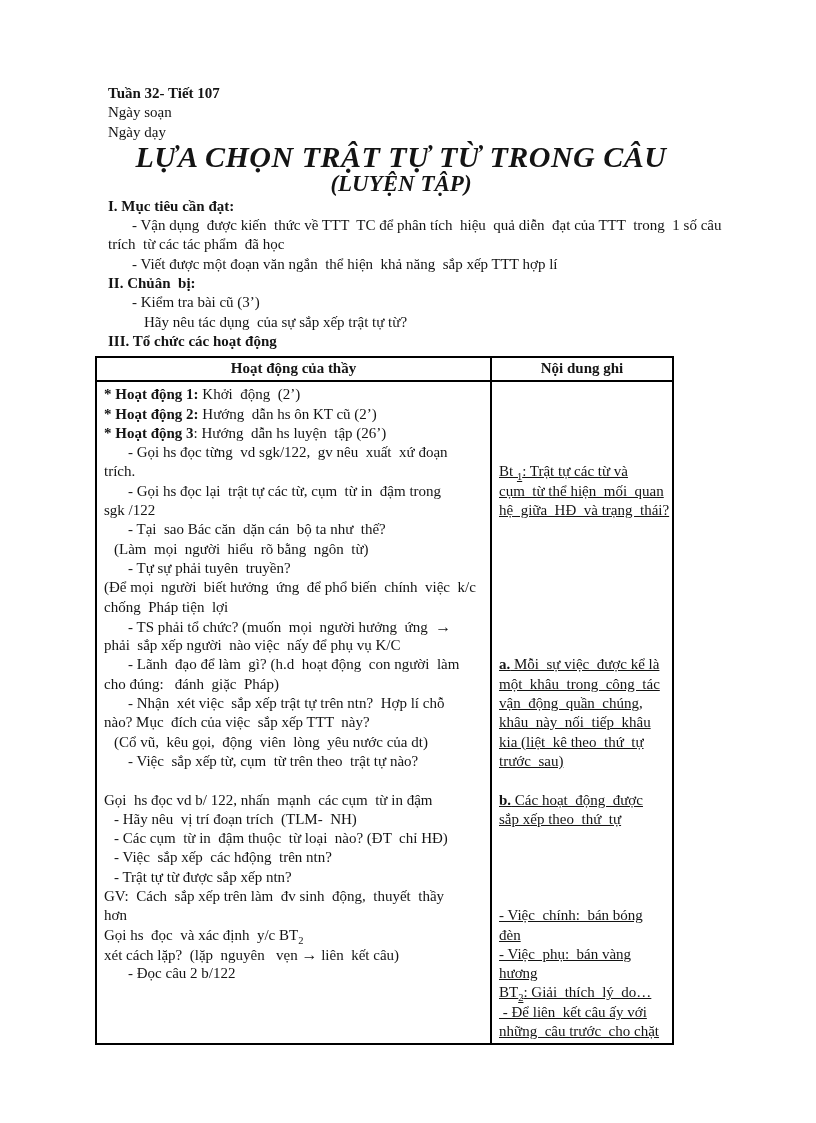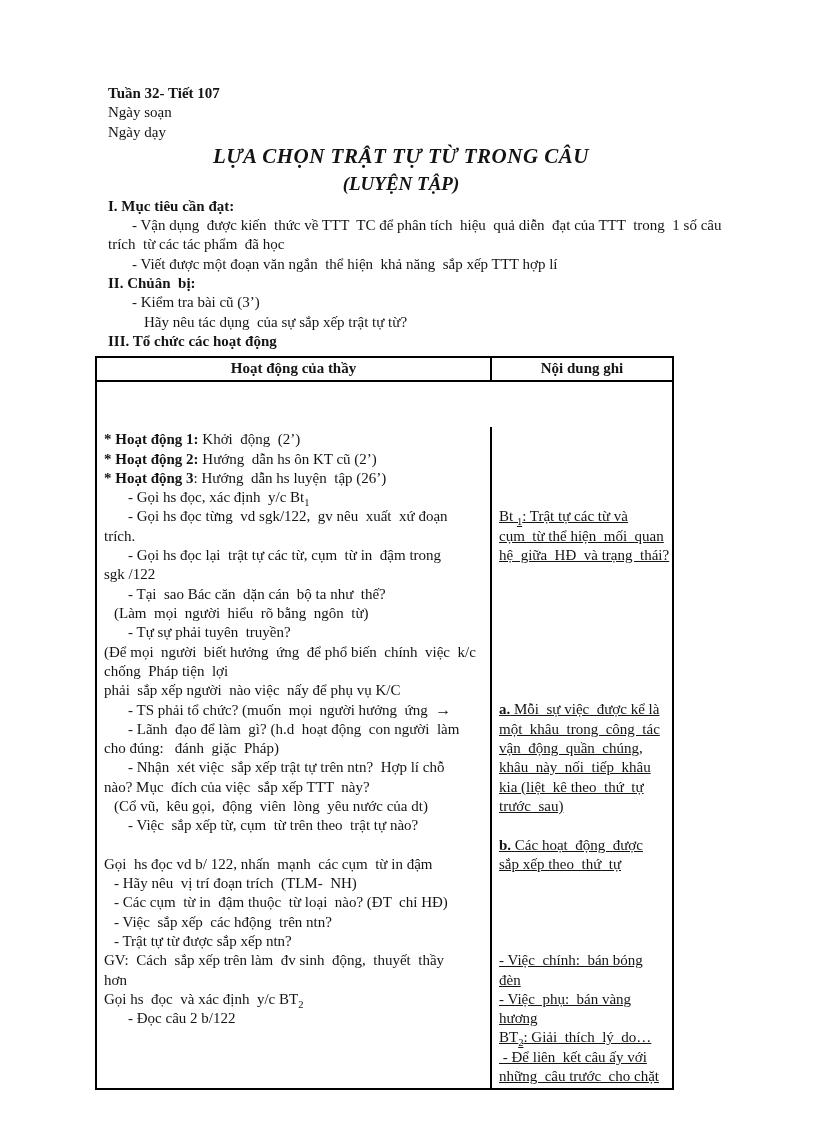--- a/index.html
+++ b/index.html
@@ -9,22 +9,22 @@
     background:#ffffff;
     font-family:"Liberation Serif","DejaVu Serif",serif;
     font-size:15px;
     color:#141414;
     overflow:hidden;
   }
   .content{position:absolute;left:108px;top:84px;width:648px;line-height:19.3px;}
   .meta-line{height:19.3px;white-space:pre;}
   .meta-week{font-weight:700;}
   .doc-title{width:586px;text-align:center;font-weight:700;font-style:italic;}
-  .doc-title .main{font-size:21px;line-height:29px;letter-spacing:.5px;}
-  .doc-title .sub{font-size:19px;line-height:26px;}
+  .doc-title .main{font-size:30px;line-height:29px;letter-spacing:.5px;}
+  .doc-title .sub{font-size:23px;line-height:26px;}
   .section{line-height:19.3px;}
   .sec-heading{font-weight:700;height:19.3px;white-space:pre;}
   .tline{height:19.3px;white-space:pre;overflow:hidden;}
   .ind0{padding-left:0;}
   .ind1{padding-left:10px;}
   .ind2{padding-left:24px;}
   .ind3{padding-left:36px;}
   .b{font-weight:700;}
   .u{text-decoration:underline;}
   .sub{font-size:10.5px;vertical-align:-4px;}
@@ -32,21 +32,21 @@
   
   .lesson-table{
     margin-top:5px;margin-left:-13px;
     width:575px;
     border:2px solid #000;
   }
   .thead{display:flex;font-weight:700;text-align:center;border-bottom:2px solid #000;}
   .th{height:22px;line-height:21px;overflow:hidden;}
   .th-left{width:393px;border-right:2px solid #000;}
   .th-right{flex:1;}
-  .tbody{display:flex;margin-top:45px;}
+  .tbody{display:flex;}
   .col{padding:3px 2px 2px 7px;}
   .col-left{width:384px;border-right:2px solid #000;}
   .col-right{flex:1;text-decoration:underline;}
 </style>
 </head>
 <body>
 
 <div class="page">
   <div class="content">
 
@@ -83,47 +83,47 @@
     <div class="lesson-table">
       <div class="thead">
         <div class="th th-left">Hoạt động của thầy</div>
         <div class="th th-right">Nội dung ghi</div>
       </div>
       <div class="tbody">
         <div class="col col-left">
             <div class="tline ind0"><span class="b">* Hoạt động 1:</span><span> Khởi  động  (2’)</span></div>
             <div class="tline ind0"><span class="b">* Hoạt động 2:</span><span> Hướng  dẫn hs ôn KT cũ (2’)</span></div>
             <div class="tline ind0"><span class="b">* Hoạt động 3</span><span>: Hướng  dẫn hs luyện  tập (26’)</span></div>
-            <div class="tline ind2"><span>- Gọi hs đọc, xác định  y/c Bt</span><span class="sub">1</span></div>
             <div class="tline ind2"><span>- Gọi hs đọc từng  vd sgk/122,  gv nêu  xuất  xứ đoạn</span></div>
             <div class="tline ind0"><span>trích.</span></div>
             <div class="tline ind2"><span>- Gọi hs đọc lại  trật tự các từ, cụm  từ in  đậm trong</span></div>
             <div class="tline ind0"><span>sgk /122</span></div>
             <div class="tline ind2"><span>- Tại  sao Bác căn  dặn cán  bộ ta như  thế?</span></div>
             <div class="tline ind1"><span>(Làm  mọi  người  hiểu  rõ bằng  ngôn  từ)</span></div>
             <div class="tline ind2"><span>- Tự sự phải tuyên  truyền?</span></div>
             <div class="tline ind0"><span>(Để mọi  người  biết hưởng  ứng  để phổ biến  chính  việc  k/c</span></div>
             <div class="tline ind0"><span>chống  Pháp tiện  lợi</span></div>
+            <div class="tline ind2"><span>- TS phải tổ chức? (muốn  mọi  người hưởng  ứng  </span><span class="arrow">→</span></div>
             <div class="tline ind0"><span>phải  sắp xếp người  nào việc  nấy để phụ vụ K/C</span></div>
-            <div class="tline ind2"><span>- TS phải tổ chức? (muốn  mọi  người hưởng  ứng  </span><span class="arrow">→</span></div>
             <div class="tline ind2"><span>- Lãnh  đạo để làm  gì? (h.d  hoạt động  con người  làm</span></div>
             <div class="tline ind0"><span>cho đúng:   đánh  giặc  Pháp)</span></div>
             <div class="tline ind2"><span>- Nhận  xét việc  sắp xếp trật tự trên ntn?  Hợp lí chỗ</span></div>
             <div class="tline ind0"><span>nào? Mục  đích của việc  sắp xếp TTT  này?</span></div>
             <div class="tline ind1"><span>(Cổ vũ,  kêu gọi,  động  viên  lòng  yêu nước của dt)</span></div>
             <div class="tline ind2"><span>- Việc  sắp xếp từ, cụm  từ trên theo  trật tự nào?</span></div>
             <div class="tline ind0"></div>
             <div class="tline ind0"><span>Gọi  hs đọc vd b/ 122, nhấn  mạnh  các cụm  từ in đậm</span></div>
             <div class="tline ind1"><span>- Hãy nêu  vị trí đoạn trích  (TLM-  NH)</span></div>
             <div class="tline ind1"><span>- Các cụm  từ in  đậm thuộc  từ loại  nào? (ĐT  chỉ HĐ)</span></div>
             <div class="tline ind1"><span>- Việc  sắp xếp  các hđộng  trên ntn?</span></div>
             <div class="tline ind1"><span>- Trật tự từ được sắp xếp ntn?</span></div>
             <div class="tline ind0"><span>GV:  Cách  sắp xếp trên làm  đv sinh  động,  thuyết  thầy</span></div>
             <div class="tline ind0"><span>hơn</span></div>
             <div class="tline ind0"><span>Gọi hs  đọc  và xác định  y/c BT</span><span class="sub">2</span></div>
+            <div class="tline ind0"><span>xét cách lặp?  (lặp  nguyên   vẹn </span><span class="arrow">→</span><span> liên  kết câu)</span></div>
             <div class="tline ind2"><span>- Đọc câu 2 b/122</span></div>
           </div>
         <div class="col col-right">
             <div class="tline ind0"></div>
             <div class="tline ind0"></div>
             <div class="tline ind0"></div>
             <div class="tline ind0"></div>
             <div class="tline ind0"><span class="u">Bt </span><span class="u sub">1</span><span>: Trật tự các từ và</span></div>
             <div class="tline ind0"><span>cụm  từ thể hiện  mối  quan</span></div>
             <div class="tline ind0"><span>hệ  giữa  HĐ  và trạng  thái?</span></div>

